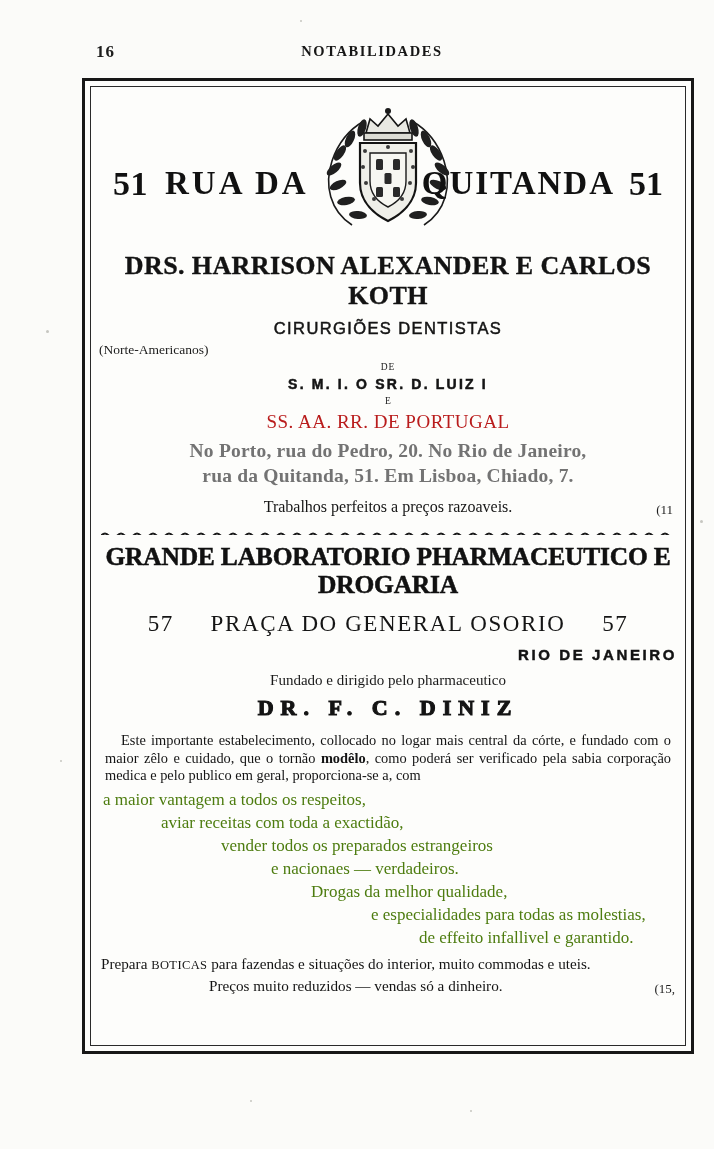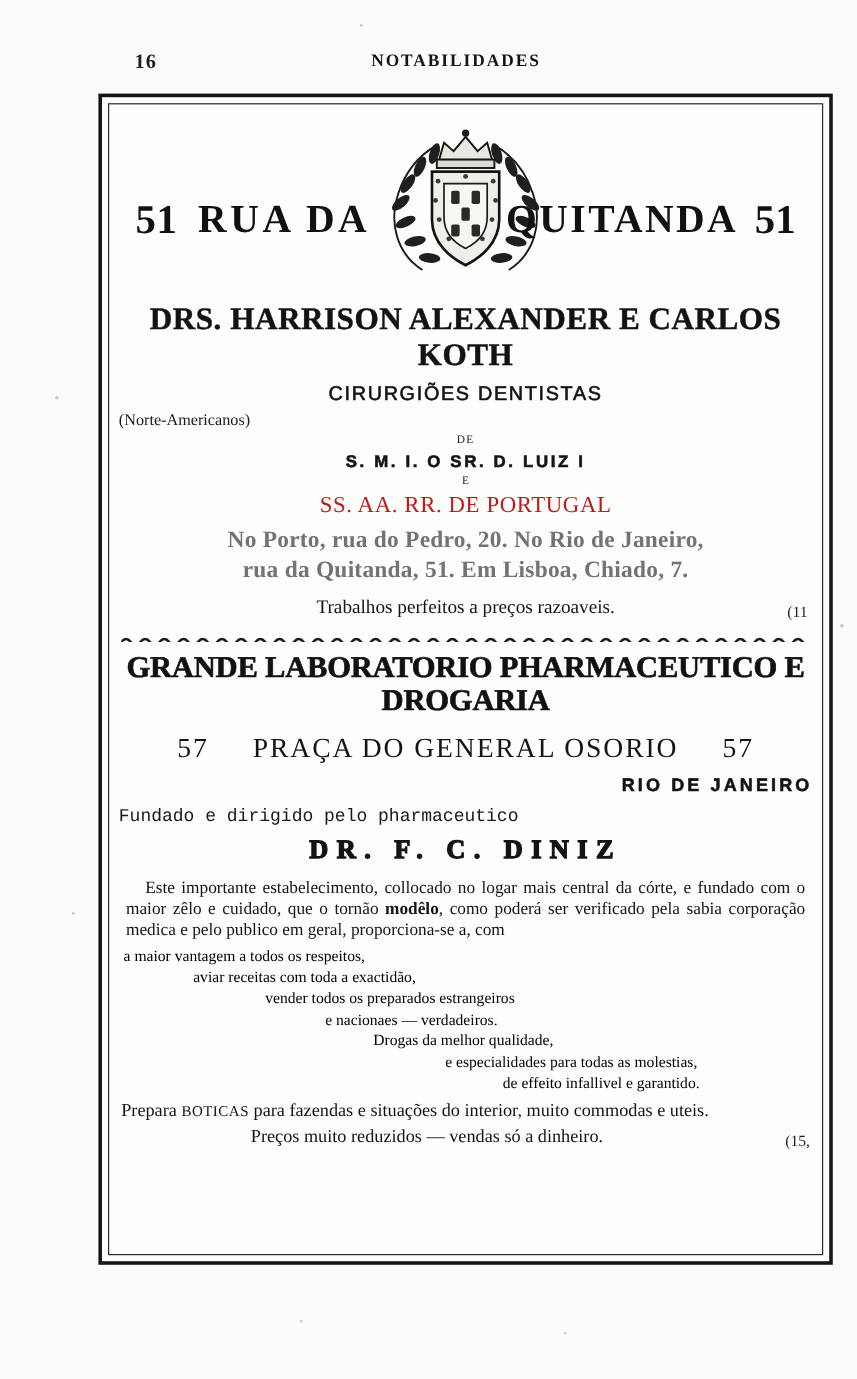--- a/index.html
+++ b/index.html
@@ -17,21 +17,21 @@
   }
   .page {
     position: absolute;
     inset: 0;
     background: #fbfbf9;
   }
   
   .running-head {
     position: absolute;
     top: 42px;
-    left: 16px;
+    left: 0;
     right: 0;
     height: 22px;
   }
   .folio {
     position: absolute;
     left: 96px;
     top: 0;
     font-family: "Liberation Serif", serif;
     font-size: 17px;
     font-weight: bold;
@@ -234,24 +234,24 @@
     text-align: right;
     font-size: 15px;
     font-weight: bold;
     letter-spacing: 2.6px;
     margin-top: 9px;
     color: #131313;
     font-family: "Liberation Sans", sans-serif;
     -webkit-text-stroke: 0.45px #131313;
   }
   .pharm-founder {
+    text-align: center;
     font-size: 15px;
     margin-top: 9px;
     color: #191919;
-    font-family: Liberation Mono, monospace;
   }
   .pharm-name {
     text-align: center;
     font-size: 22px;
     font-weight: bold;
     letter-spacing: 7px;
     margin-top: 6px;
     color: #141414;
     font-family: "Liberation Serif", serif;
     -webkit-text-stroke: 1.1px #141414;
@@ -262,23 +262,23 @@
     font-size: 14.4px;
     line-height: 1.22;
     color: #141414;
     text-align: justify;
     padding: 0 6px;
   }
   .body-par .ind { display: inline-block; width: 16px; }
   .bold-inline { font-weight: bold; }
   .lines {
     margin-top: 3px;
-    font-size: 13px;
+    font-size: 17px;
     line-height: 1.36;
-    color: #000000;
+    color: #4d7c0f;
   }
   .l1 { text-align: left; padding-left: 4px; }
   .l2 { text-align: left; padding-left: 62px; }
   .l3 { text-align: left; padding-left: 122px; }
   .l4 { text-align: left; padding-left: 172px; }
   .l5 { text-align: left; padding-left: 212px; }
   .l6 { text-align: left; padding-left: 272px; }
   .l7 { text-align: left; padding-left: 320px; }
   .closing {
     margin-top: 6px;

